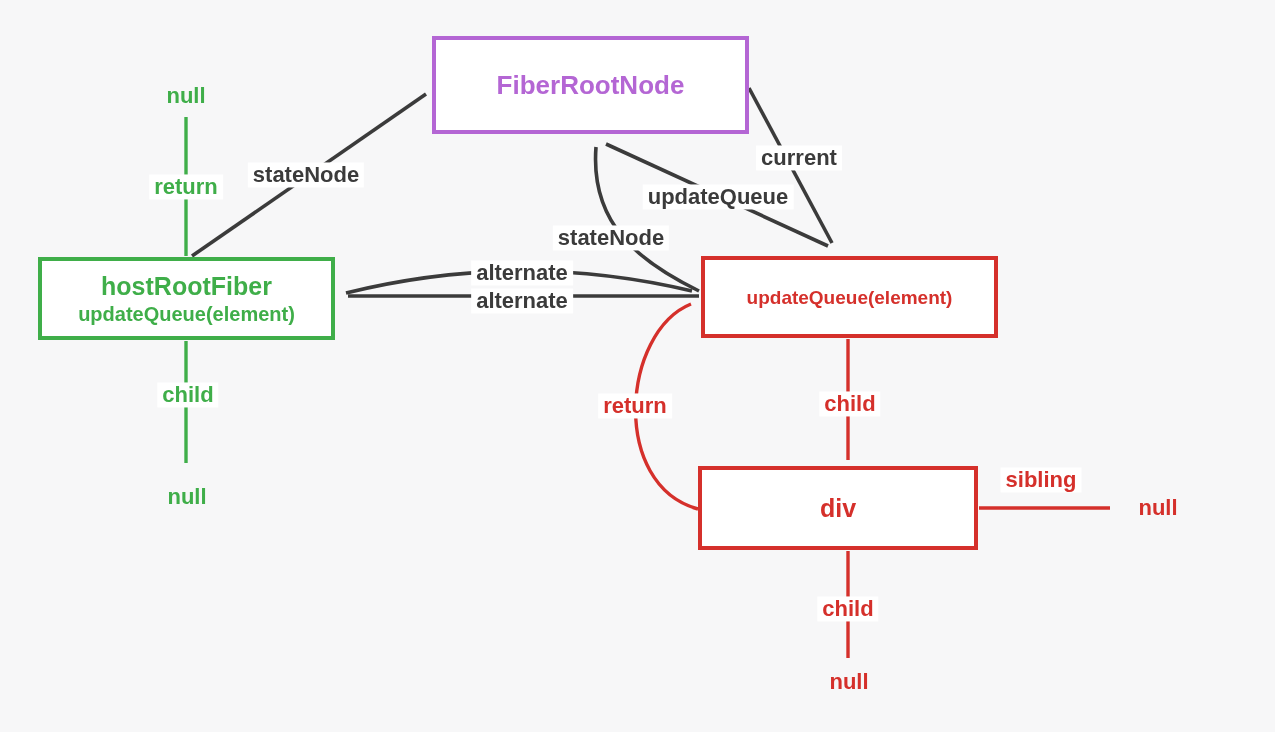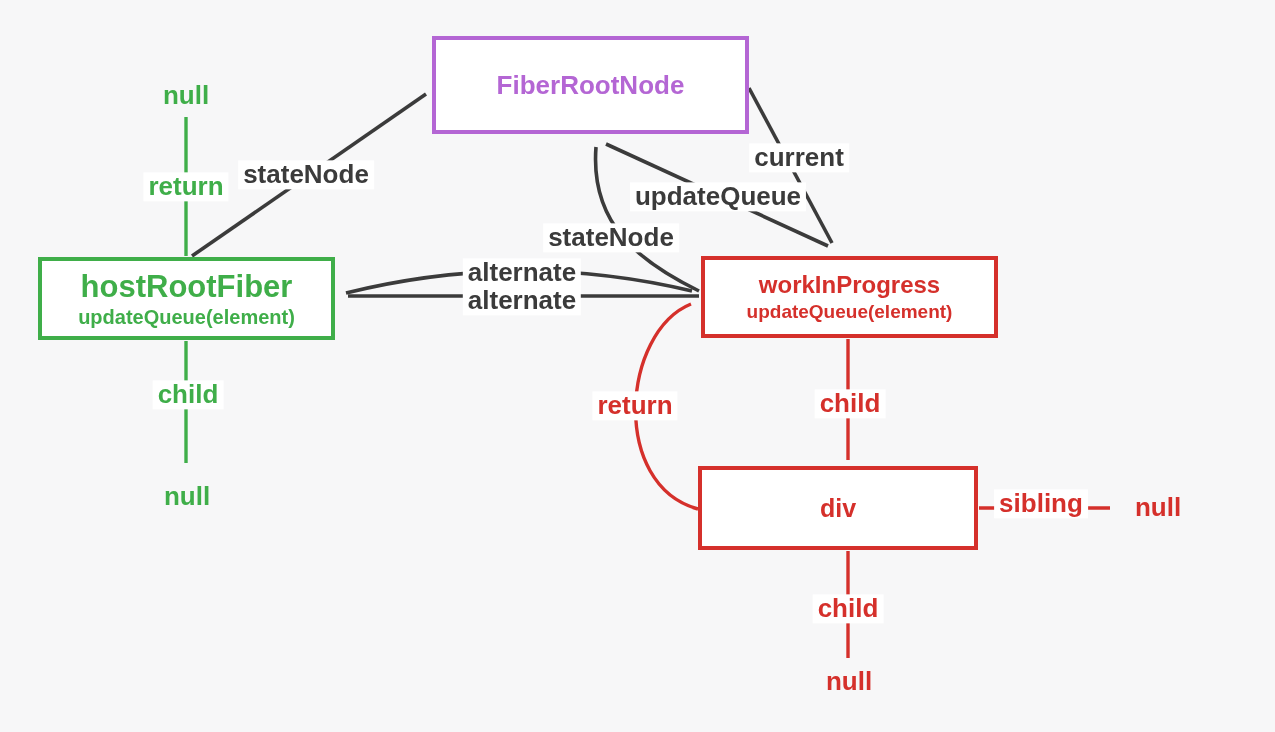--- a/index.html
+++ b/index.html
@@ -30,36 +30,36 @@
   .node .subtitle{font-weight:700;line-height:1;}
   .node-purple{border:4px solid var(--c-purple);color:var(--c-purple);}
   .node-green{border:4px solid var(--c-green);color:var(--c-green);}
   .node-red{border:4px solid var(--c-red);color:var(--c-red);}
 
   #node-fiberrootnode{left:432px;top:36px;width:317px;height:98px;}
   #node-fiberrootnode .title{font-size:26px;}
   #node-fiberrootnode .subtitle{font-size:20px;}
 
   #node-hostrootfiber{left:38px;top:257px;width:297px;height:83px;gap:5px;}
-  #node-hostrootfiber .title{font-size:31px;}
+  #node-hostrootfiber .title{font-size:25px;}
   #node-hostrootfiber .subtitle{font-size:20px;}
 
   #node-workinprogress{left:701px;top:256px;width:297px;height:82px;gap:5px;}
   #node-workinprogress .title{font-size:24px;}
   #node-workinprogress .subtitle{font-size:19px;}
 
   #node-div{left:698px;top:466px;width:280px;height:84px;}
   #node-div .title{font-size:25px;}
 
   
   .elabel{
     position:absolute;
     transform:translate(-50%,-50%);
     font-weight:700;
-    font-size:26px;
+    font-size:22px;
     line-height:1.05;
     white-space:nowrap;
   }
   .lbl-bg{background:#ffffff;padding:1px 5px;}
   .lbl-black{color:var(--c-black);}
   .lbl-green{color:var(--c-green);}
   .lbl-red{color:var(--c-red);}
 </style>
 </head>
 <body>
@@ -98,21 +98,20 @@
   <div class="node node-purple" id="node-fiberrootnode">
     <div class="title">FiberRootNode</div>
   </div>
 
   <div class="node node-green" id="node-hostrootfiber">
     <div class="title">hostRootFiber</div>
     <div class="subtitle">updateQueue(element)</div>
   </div>
 
   <div class="node node-red" id="node-workinprogress">
-    <div class="title">workInProgress</div>
     <div class="subtitle">updateQueue(element)</div>
   </div>
 
   <div class="node node-red" id="node-div">
     <div class="title">div</div>
   </div>
 
   <div class="elabel lbl-black lbl-bg" style="left:306px;top:175px;">stateNode</div>
   <div class="elabel lbl-black lbl-bg" style="left:611px;top:238px;">stateNode</div>
   <div class="elabel lbl-black lbl-bg" style="left:799px;top:158px;">current</div>
@@ -120,18 +119,18 @@
   <div class="elabel lbl-black lbl-bg" style="left:522px;top:273px;">alternate</div>
   <div class="elabel lbl-black lbl-bg" style="left:522px;top:301px;">alternate</div>
 
   <div class="elabel lbl-green lbl-bg" style="left:186px;top:187px;">return</div>
   <div class="elabel lbl-green" style="left:186px;top:96px;">null</div>
   <div class="elabel lbl-green lbl-bg" style="left:188px;top:395px;">child</div>
   <div class="elabel lbl-green" style="left:187px;top:497px;">null</div>
 
   <div class="elabel lbl-red lbl-bg" style="left:635px;top:406px;">return</div>
   <div class="elabel lbl-red lbl-bg" style="left:850px;top:404px;">child</div>
-  <div class="elabel lbl-red lbl-bg" style="left:1041px;top:504px;">sibling</div>
+  <div class="elabel lbl-red lbl-bg" style="left:1041px;top:480px;">sibling</div>
   <div class="elabel lbl-red" style="left:1158px;top:508px;">null</div>
   <div class="elabel lbl-red lbl-bg" style="left:848px;top:609px;">child</div>
   <div class="elabel lbl-red" style="left:849px;top:682px;">null</div>
 
 </div>
 
 </body></html>

